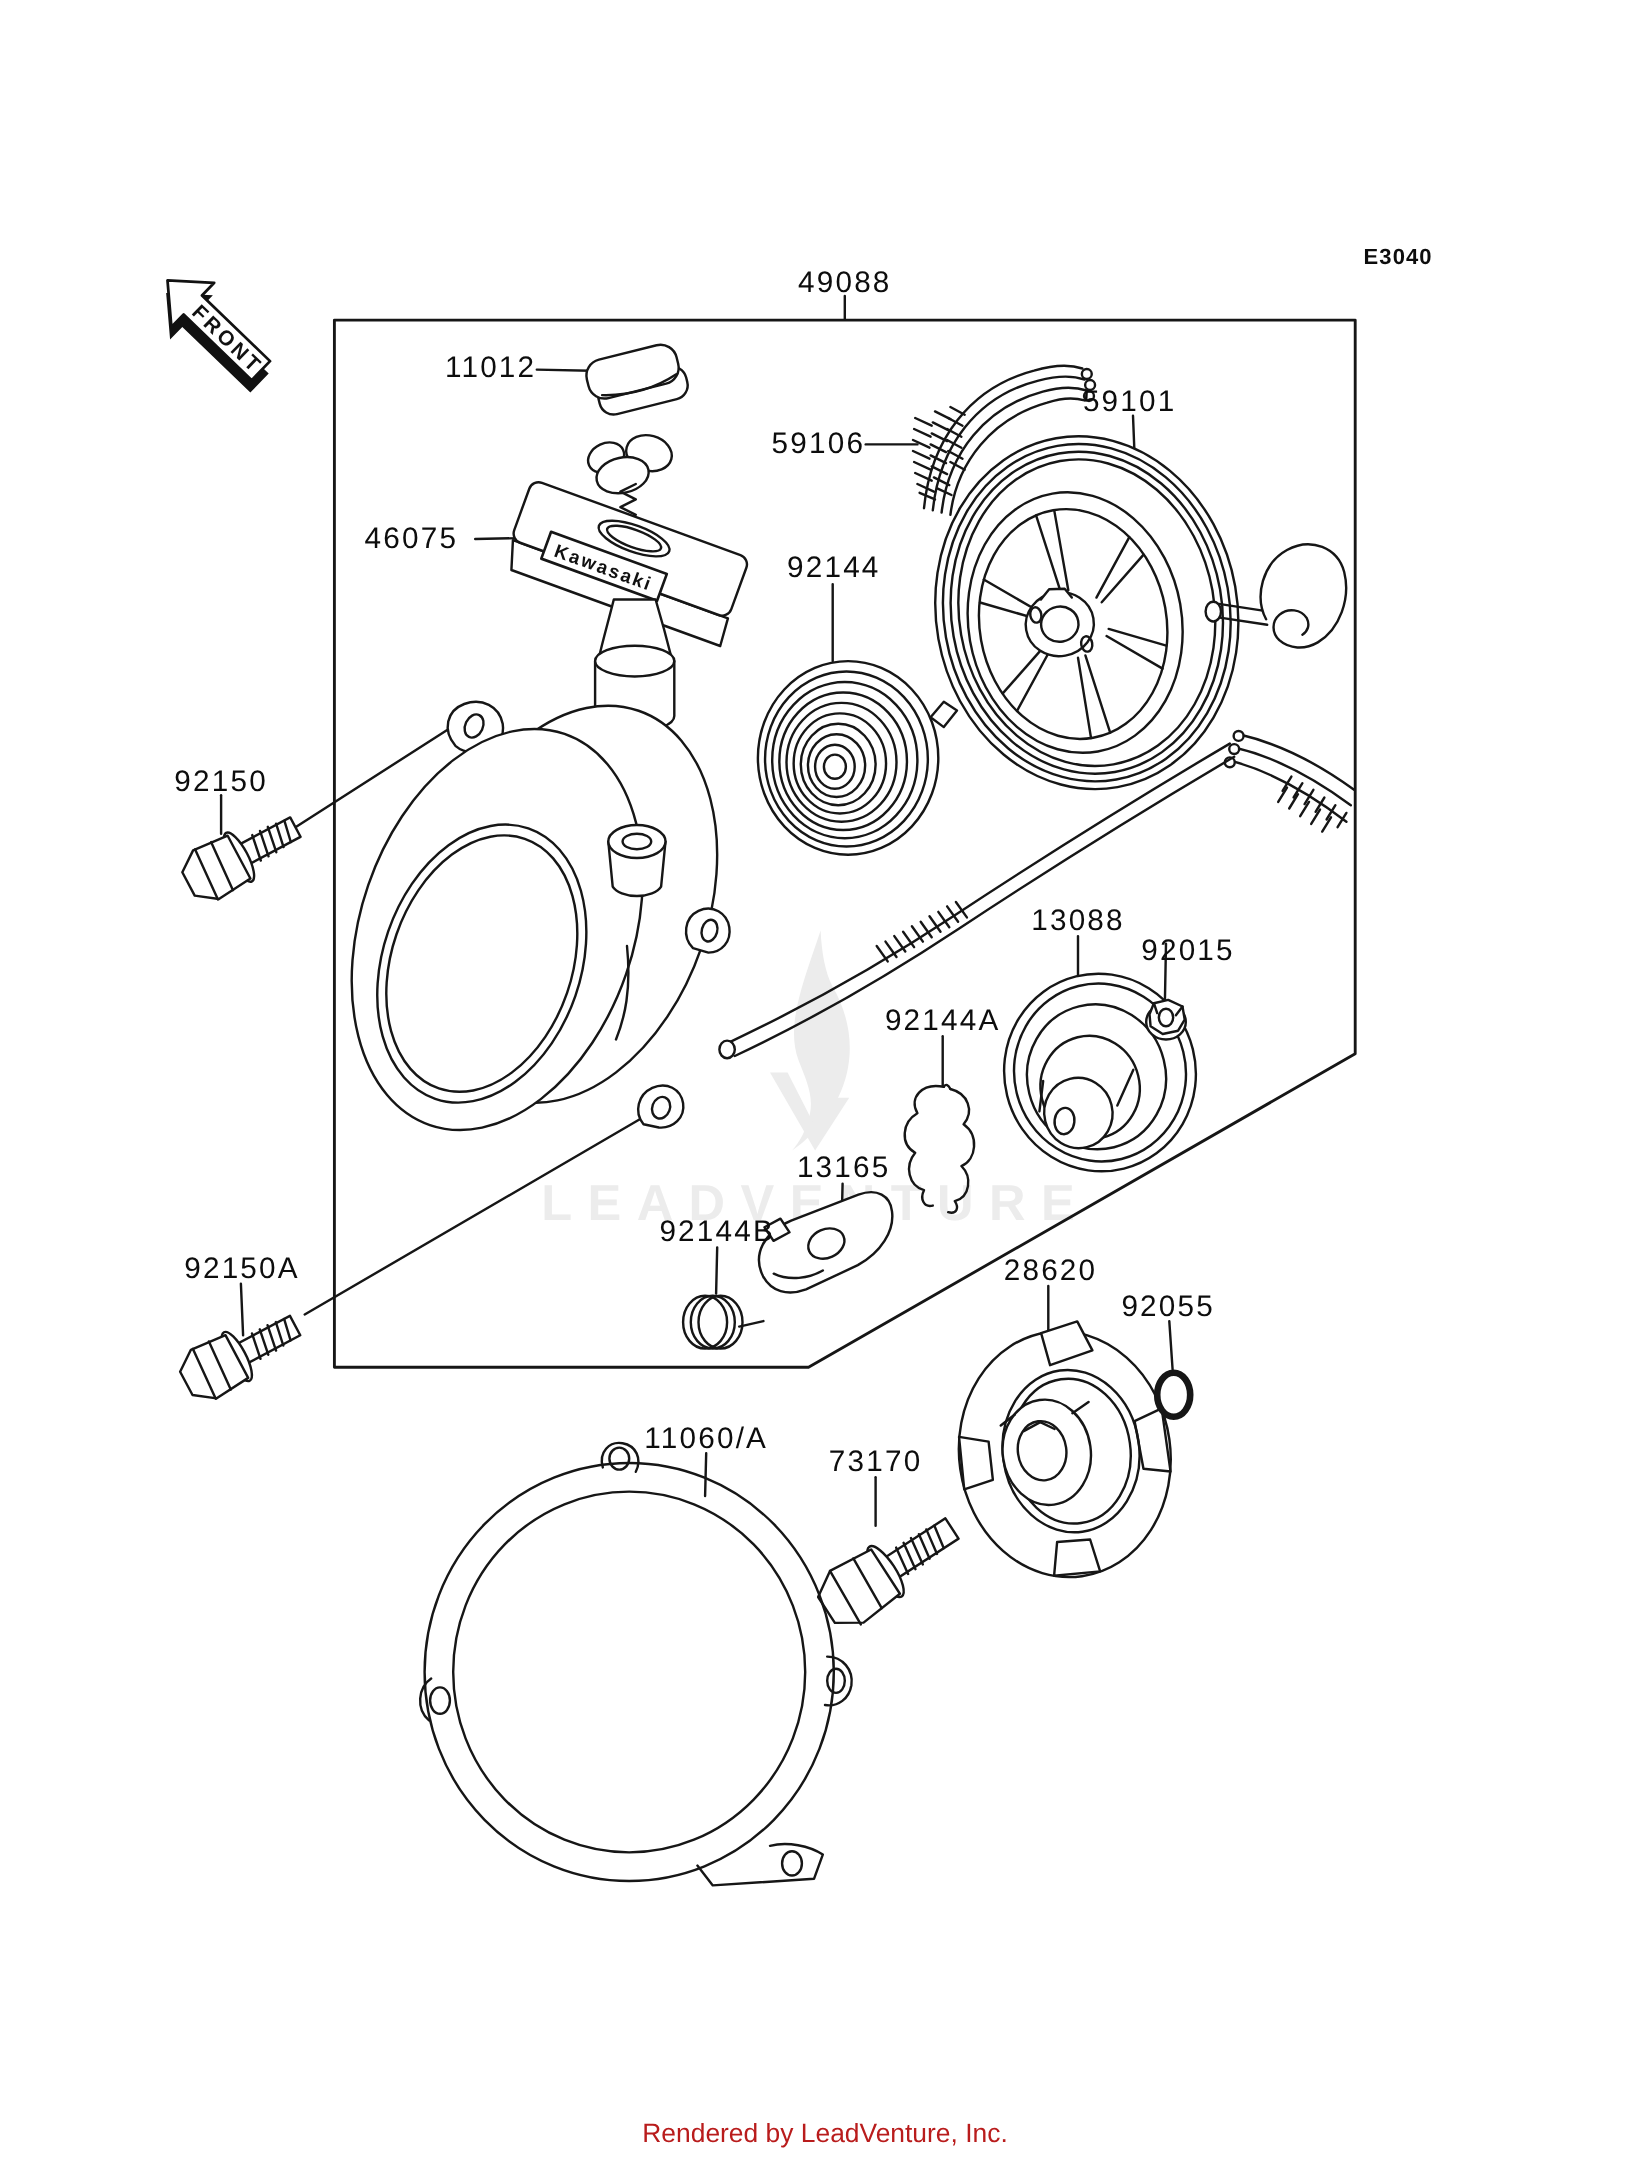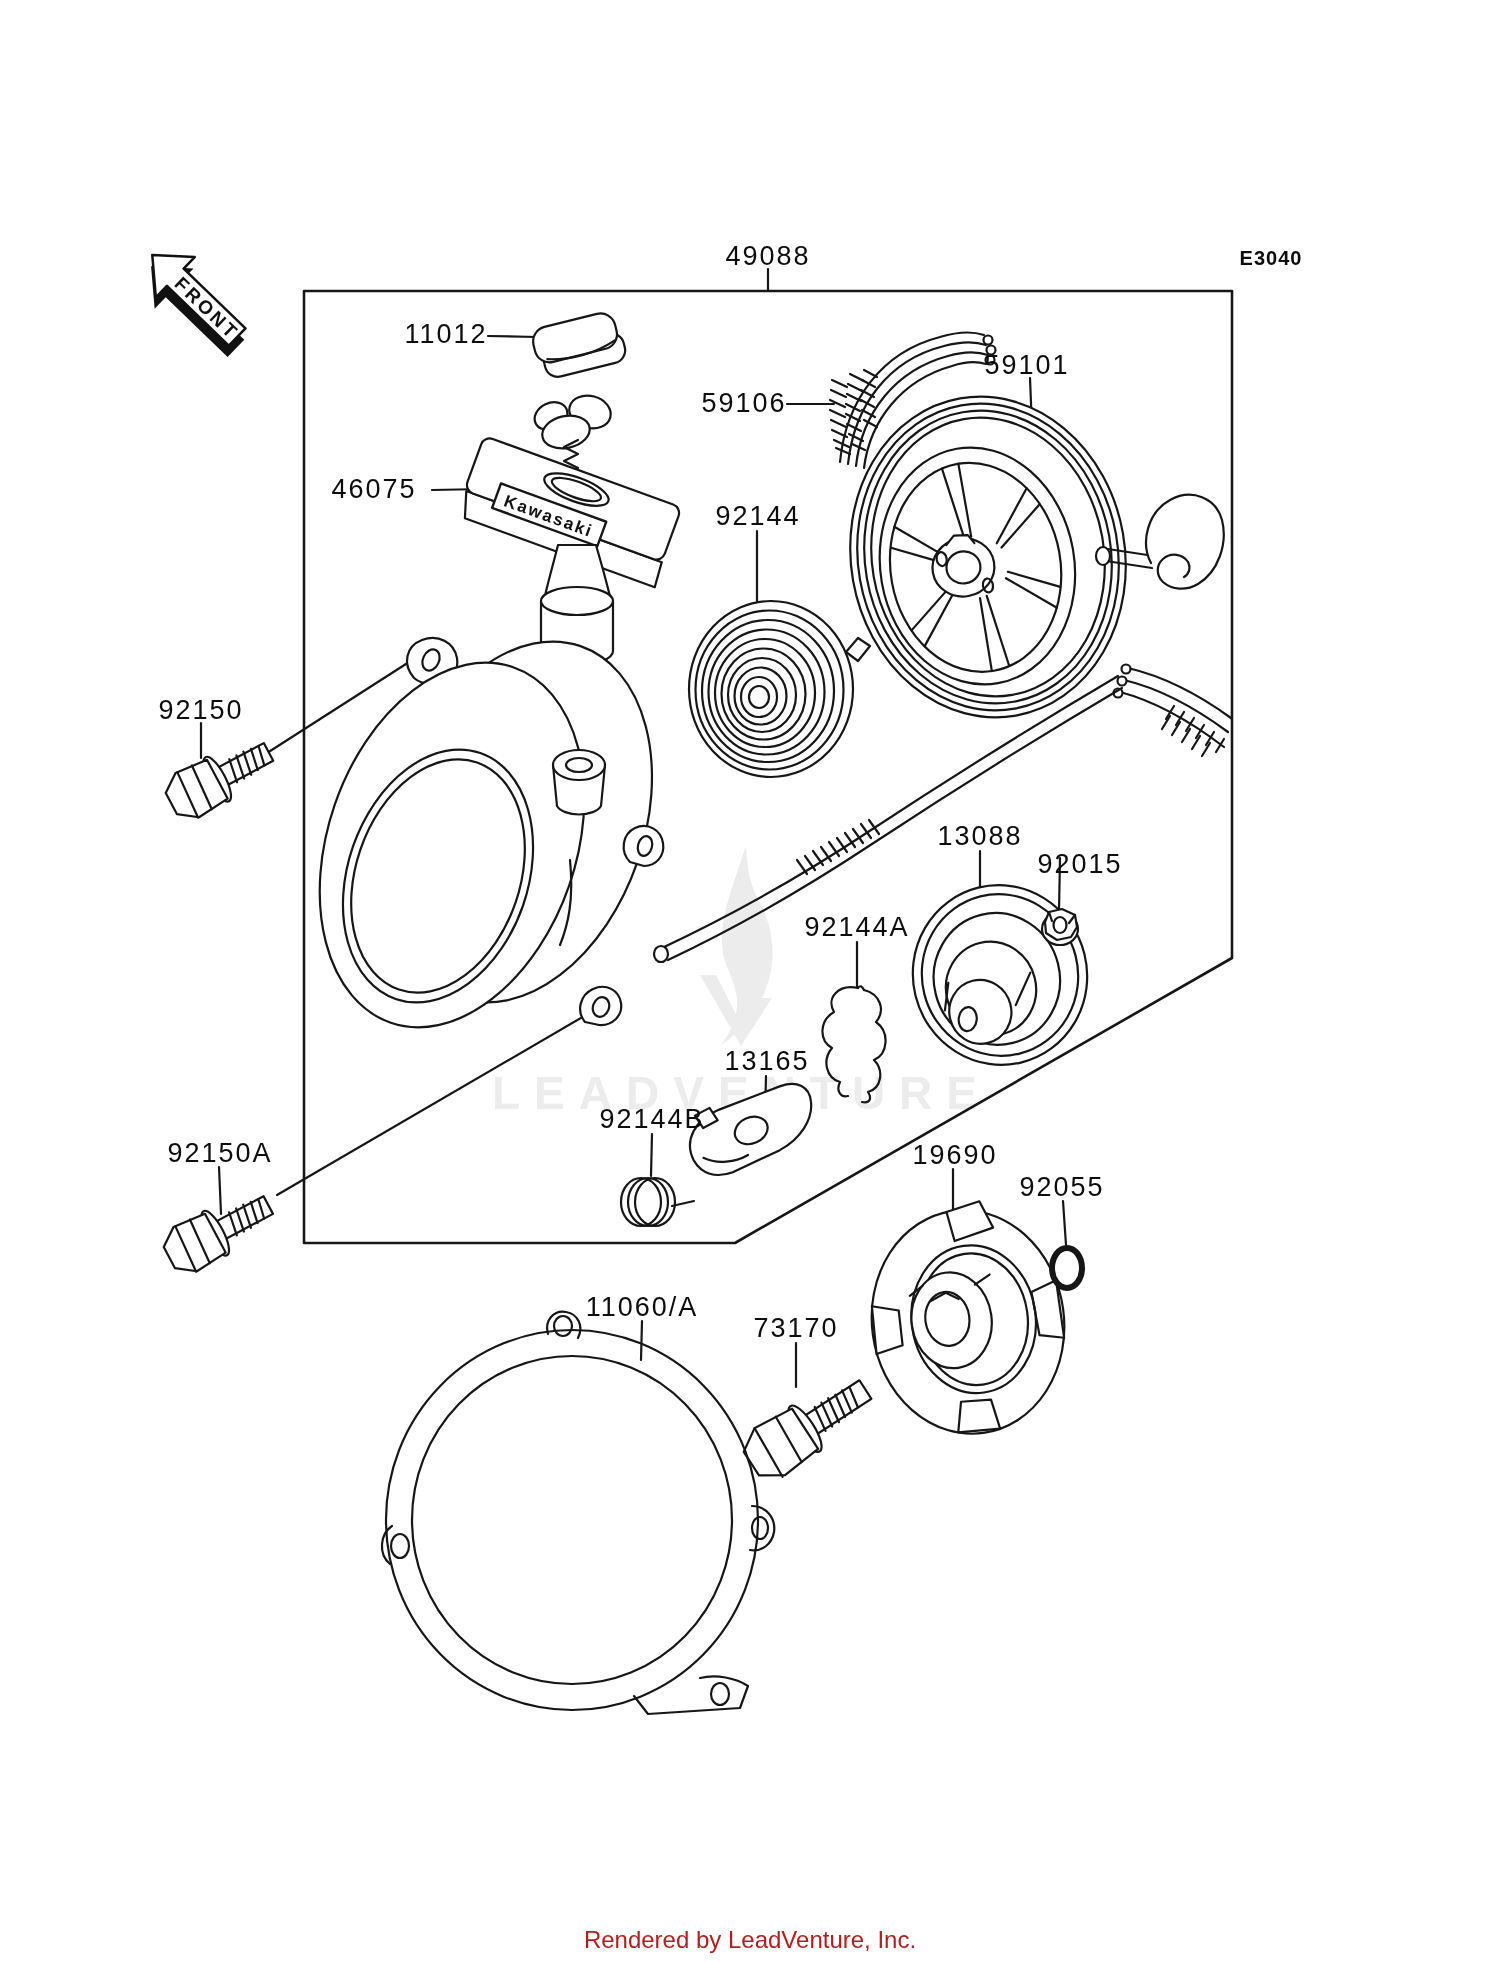--- a/index.html
+++ b/index.html
@@ -264,32 +264,32 @@
       <path d="M392,1526 C380,1534 378,1554 390,1564"></path>
       <ellipse cx="400" cy="1546" rx="9" ry="12"></ellipse>
       <path d="M752,1506 C766,1506 776,1518 774,1532 C772,1544 762,1552 750,1550"></path>
       <ellipse cx="760" cy="1528" rx="8" ry="11"></ellipse>
       <path d="M634,1696 L648,1714 L740,1708 L748,1686 C736,1678 716,1674 700,1678"></path>
       <ellipse cx="720" cy="1694" rx="9" ry="11"></ellipse>
     </g>
   </g>
 </svg>
 
-<div class="code-label" style="left:1271px;top:224px;margin-top:24px;">E3040</div>
+<div class="code-label" style="left:1271px;top:224px;">E3040</div>
 <div class="plabel" style="left:768px;top:243px;">49088</div>
 <div class="plabel" style="left:446px;top:321px;">11012</div>
 <div class="plabel" style="left:374px;top:476px;text-align:right;">46075</div>
 <div class="plabel" style="left:744px;top:390px;">59106</div>
 <div class="plabel" style="left:1027px;top:352px;">59101</div>
 <div class="plabel" style="left:758px;top:503px;">92144</div>
 <div class="plabel" style="left:201px;top:697px;">92150</div>
 <div class="plabel" style="left:980px;top:823px;">13088</div>
 <div class="plabel" style="left:1062px;top:851px;margin-left:18px;">92015</div>
 <div class="plabel" style="left:857px;top:914px;">92144A</div>
 <div class="plabel" style="left:767px;top:1048px;">13165</div>
 <div class="plabel" style="left:652px;top:1106px;">92144B</div>
-<div class="plabel" style="left:955px;top:1142px;">19690</div>
+<div class="plabel" style="left:955px;top:1142px;">28620</div>
 <div class="plabel" style="left:1062px;top:1174px;">92055</div>
 <div class="plabel" style="left:220px;top:1140px;">92150A</div>
 <div class="plabel" style="left:642px;top:1294px;">11060/A</div>
 <div class="plabel" style="left:796px;top:1315px;">73170</div>
 
 <div class="footer">Rendered by LeadVenture, Inc.</div>
 
 </body></html>

